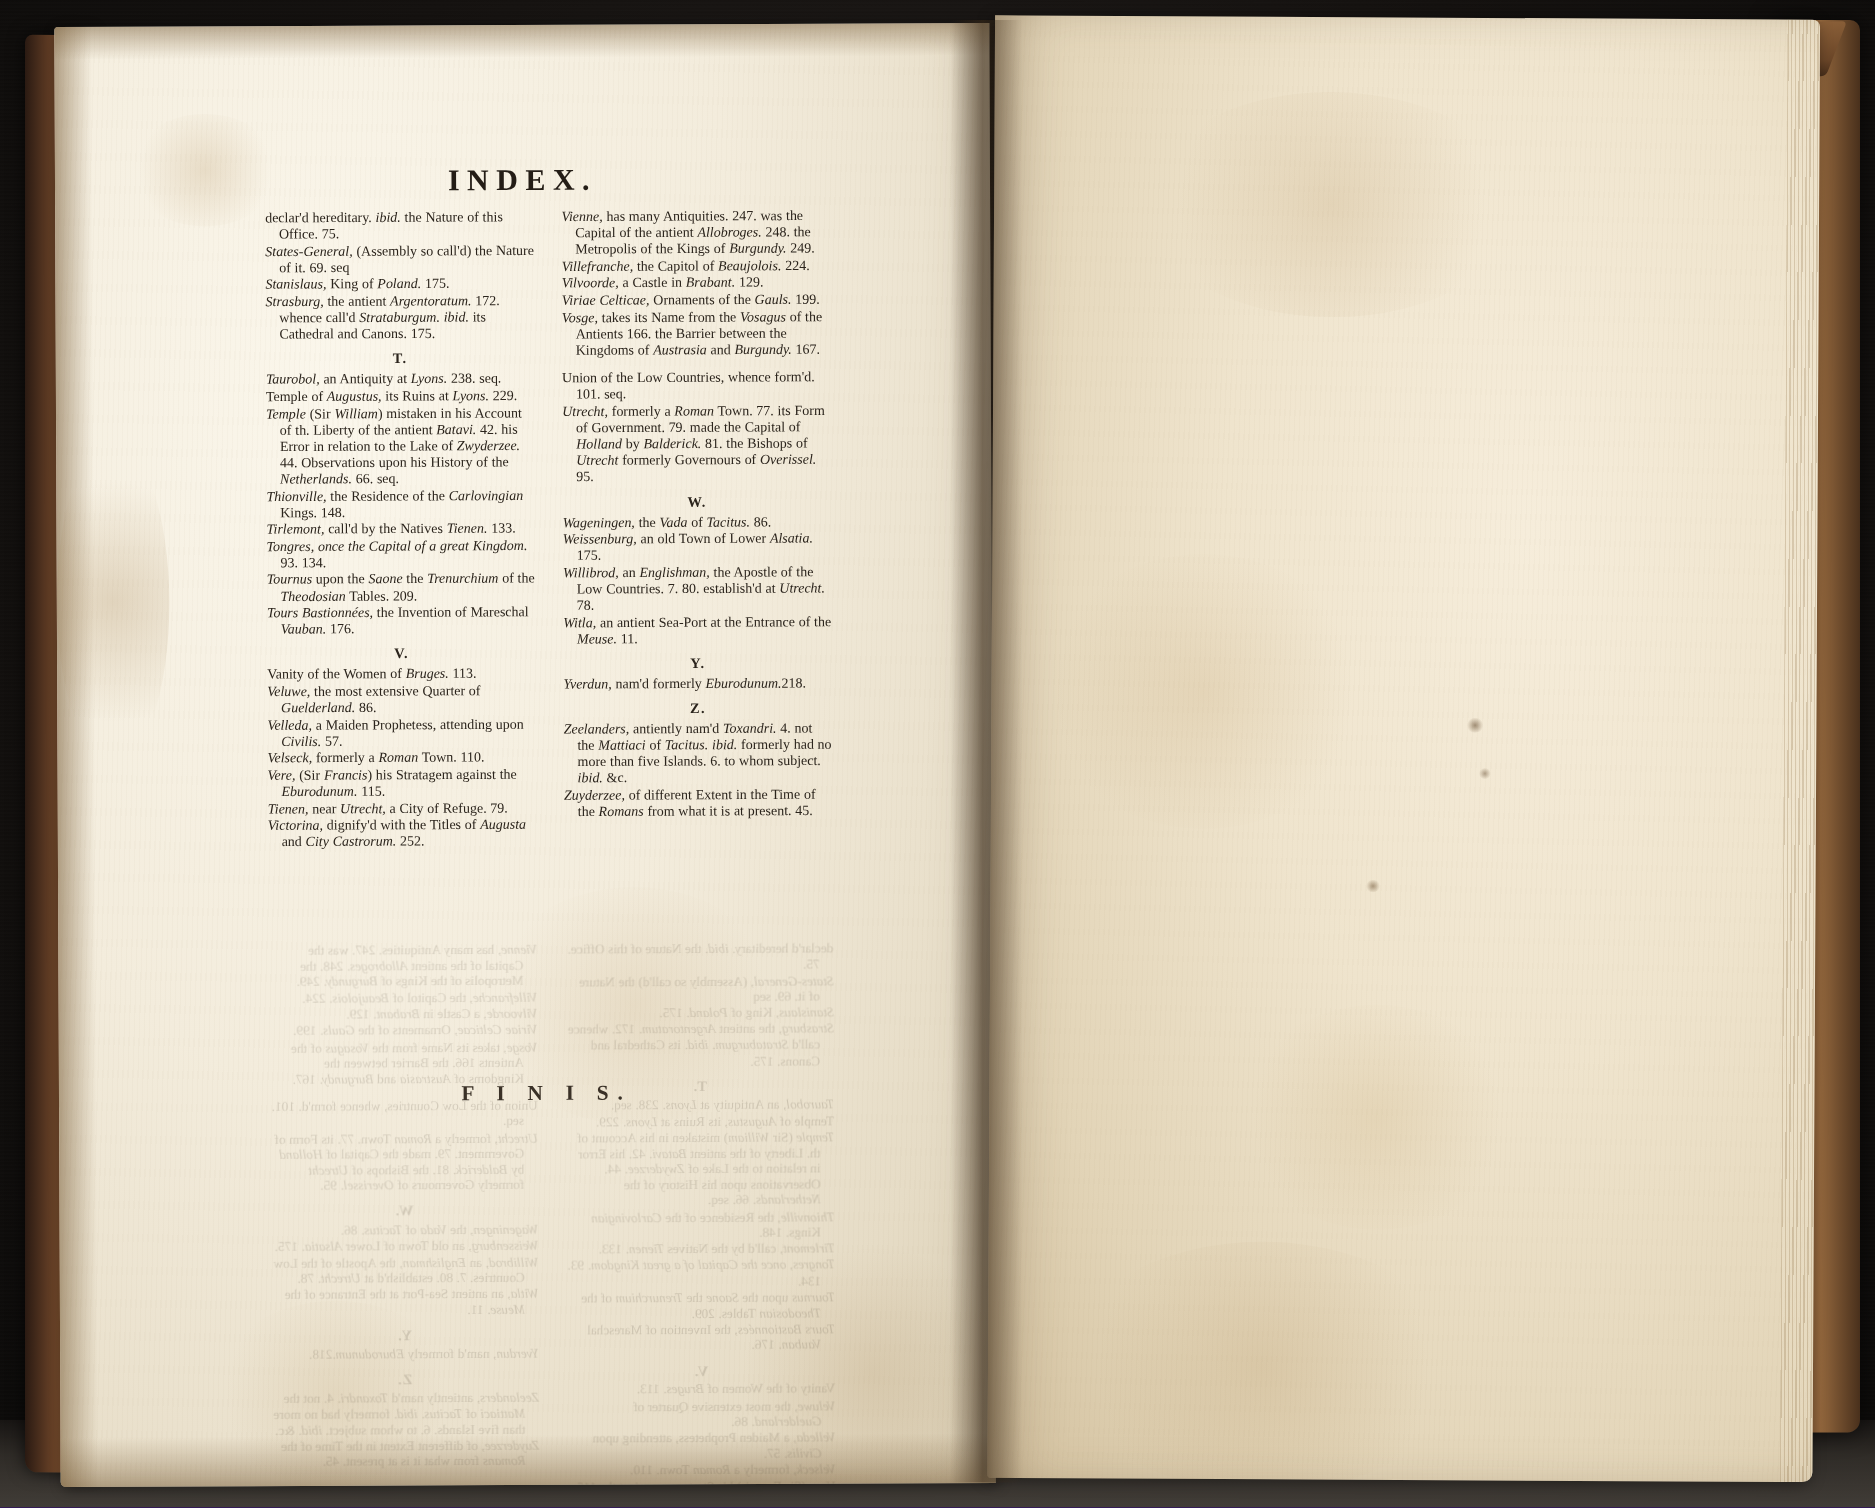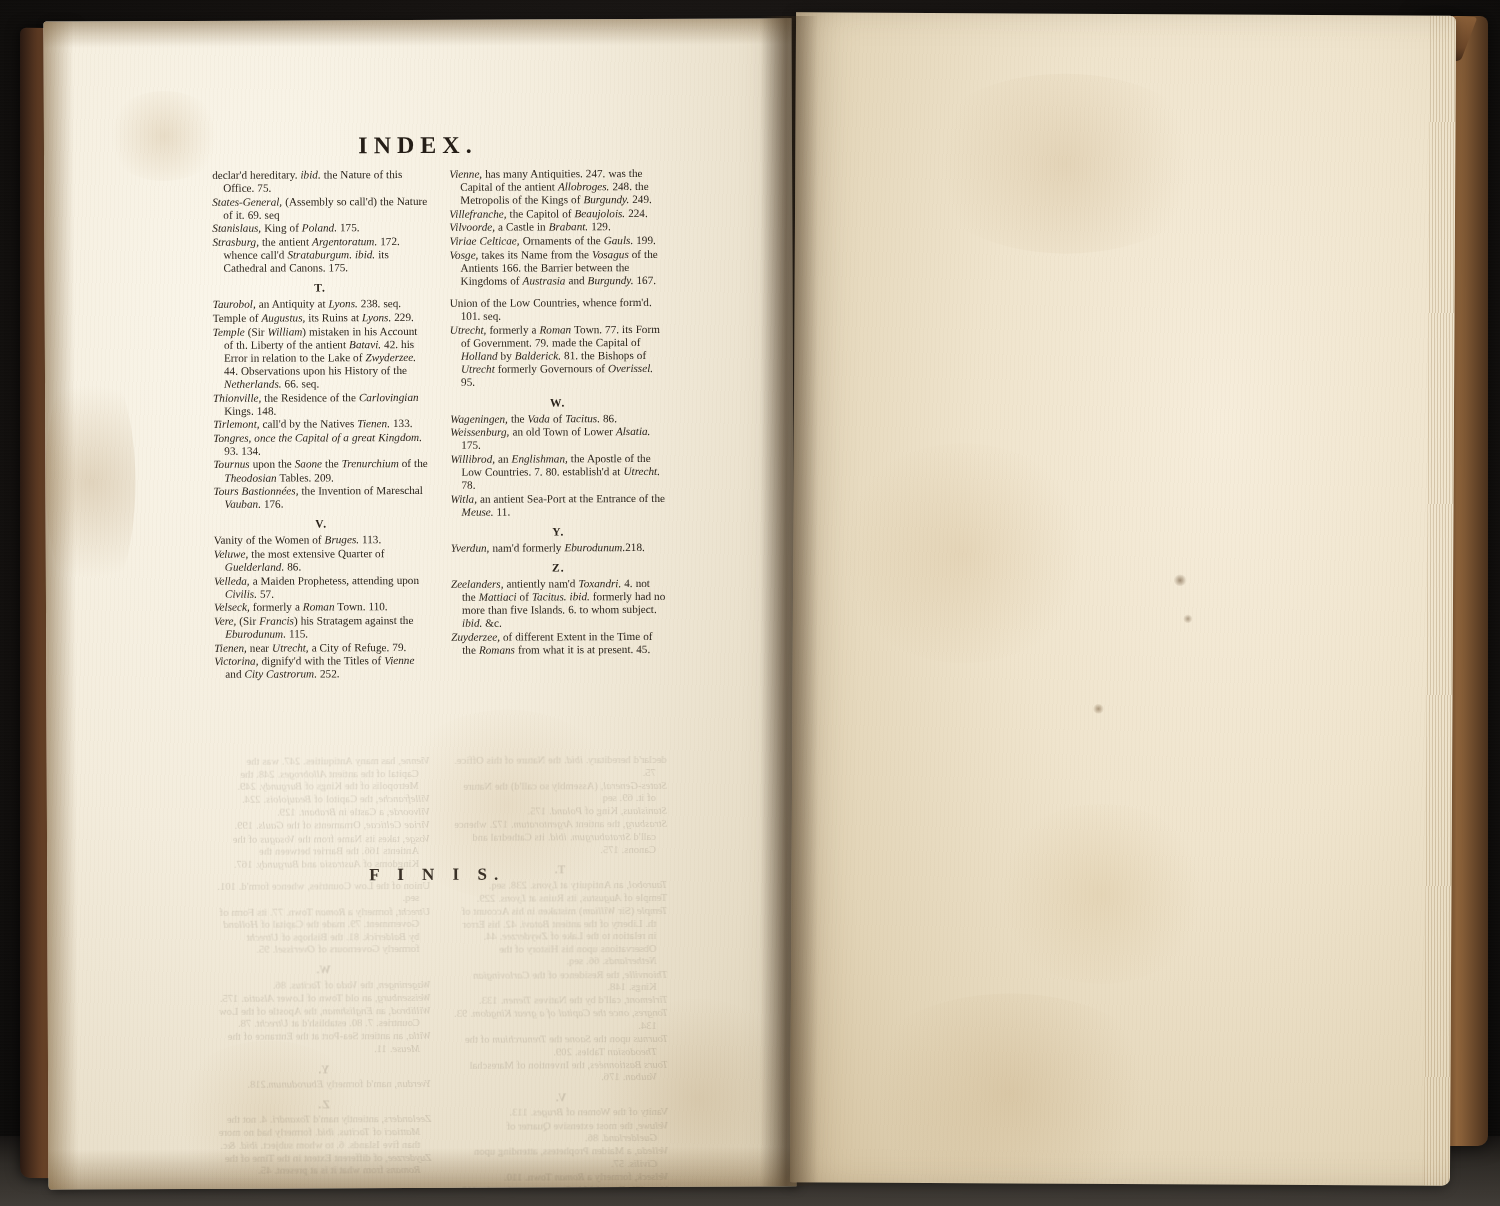--- a/index.html
+++ b/index.html
@@ -273,21 +273,21 @@
               <div class="entry"><i>Tongres, once the Capital of a great Kingdom.</i> 93. 134.</div>
               <div class="entry"><i>Tournus</i> upon the <i>Saone</i> the <i>Trenurchium</i> of the <i>Theodosian</i> Tables. 209.</div>
               <div class="entry"><i>Tours Bastionnées,</i> the Invention of Mareschal <i>Vauban.</i> 176.</div>
               <div class="sect">V.</div>
               <div class="entry">Vanity of the Women of <i>Bruges.</i> 113.</div>
               <div class="entry"><i>Veluwe,</i> the most extensive Quarter of <i>Guelderland.</i> 86.</div>
               <div class="entry"><i>Velleda,</i> a Maiden Prophetess, attending upon <i>Civilis.</i> 57.</div>
               <div class="entry"><i>Velseck,</i> formerly a <i>Roman</i> Town. 110.</div>
               <div class="entry"><i>Vere,</i> (Sir <i>Francis</i>) his Stratagem against the <i>Eburodunum.</i> 115.</div>
               <div class="entry"><i>Tienen,</i> near <i>Utrecht,</i> a City of Refuge. 79.</div>
-              <div class="entry"><i>Victorina,</i> dignify'd with the Titles of <i>Vienne</i> and <i>City Castrorum.</i> 252.</div>
+              <div class="entry"><i>Victorina,</i> dignify'd with the Titles of <i>Augusta</i> and <i>City Castrorum.</i> 252.</div>
             </div>
           <div class="col" id="col-right">
               <div class="entry"><i>Vienne,</i> has many Antiquities. 247. was the Capital of the antient <i>Allobroges.</i> 248. the Metropolis of the Kings of <i>Burgundy.</i> 249.</div>
               <div class="entry"><i>Villefranche,</i> the Capitol of <i>Beaujolois.</i> 224.</div>
               <div class="entry"><i>Vilvoorde,</i> a Castle in <i>Brabant.</i> 129.</div>
               <div class="entry"><i>Viriae Celticae,</i> Ornaments of the <i>Gauls.</i> 199.</div>
               <div class="entry"><i>Vosge,</i> takes its Name from the <i>Vosagus</i> of the Antients 166. the Barrier between the Kingdoms of <i>Austrasia</i> and <i>Burgundy.</i> 167.</div>
               <div class="spacer"></div>
               <div class="entry">Union of the Low Countries, whence form'd. 101. seq.</div>
               <div class="entry"><i>Utrecht,</i> formerly a <i>Roman</i> Town. 77. its Form of Government. 79. made the Capital of <i>Holland</i> by <i>Balderick.</i> 81. the Bishops of <i>Utrecht</i> formerly Governours of <i>Overissel.</i> 95.</div>

